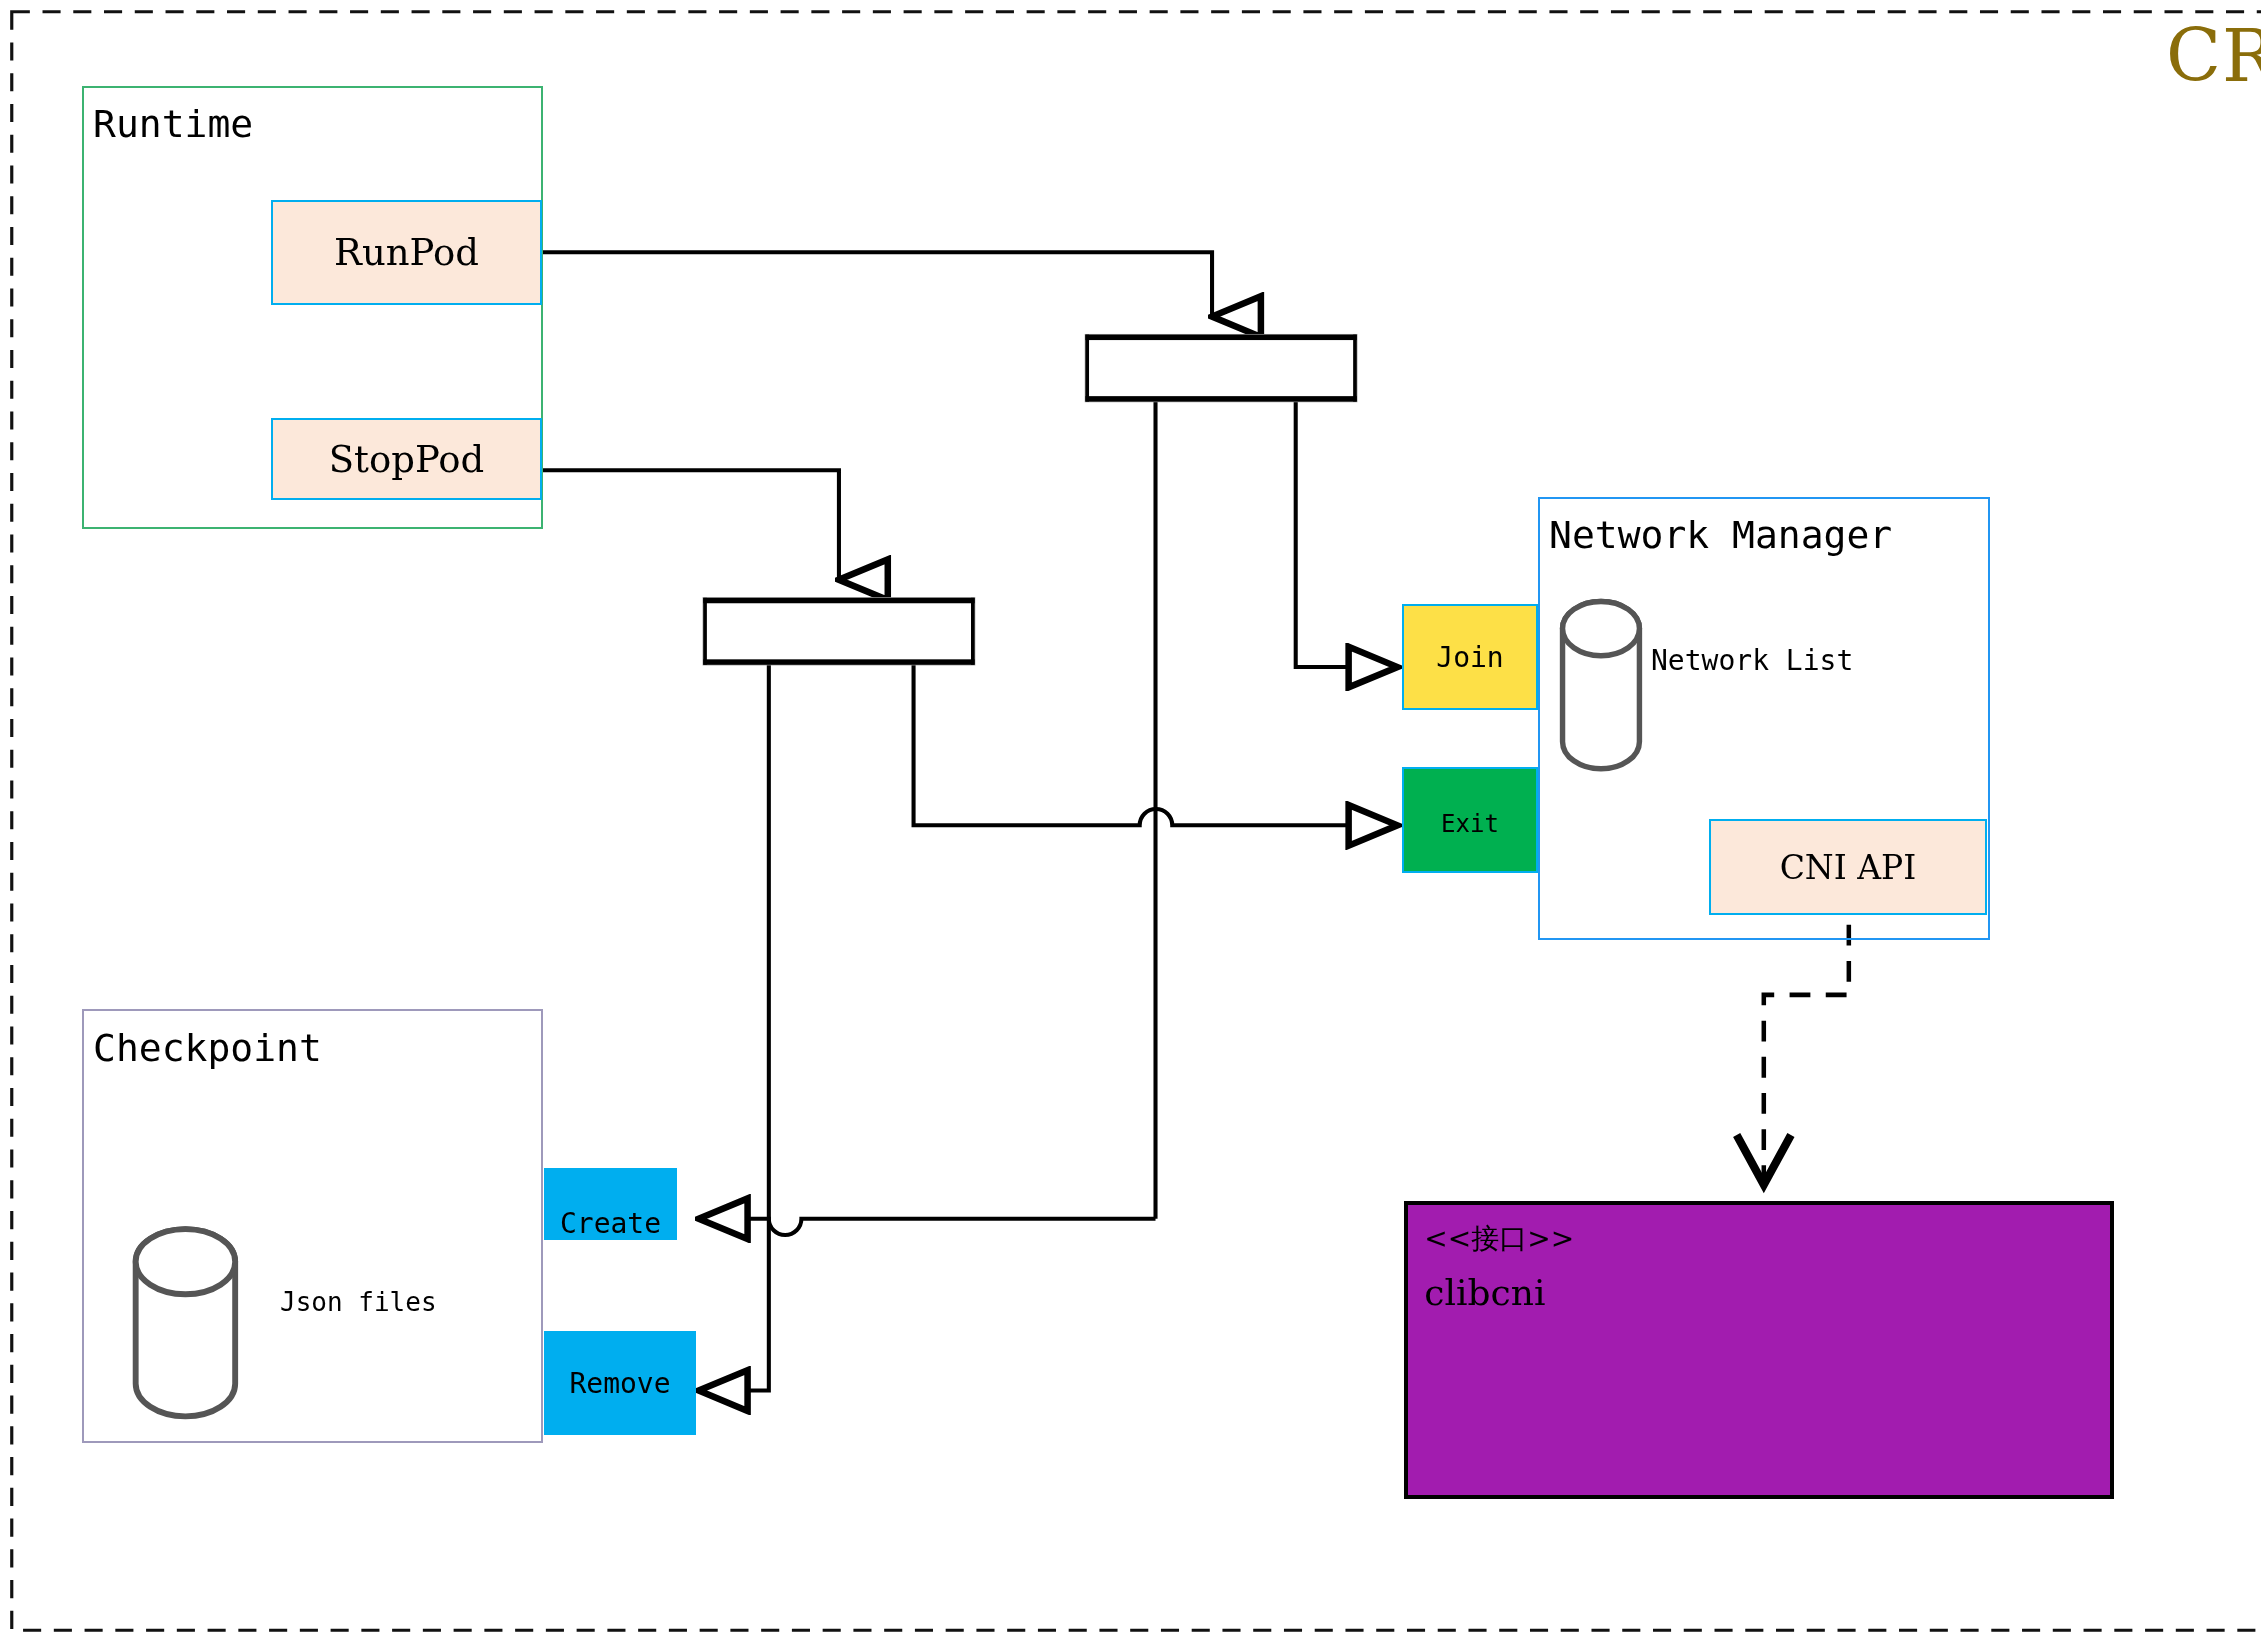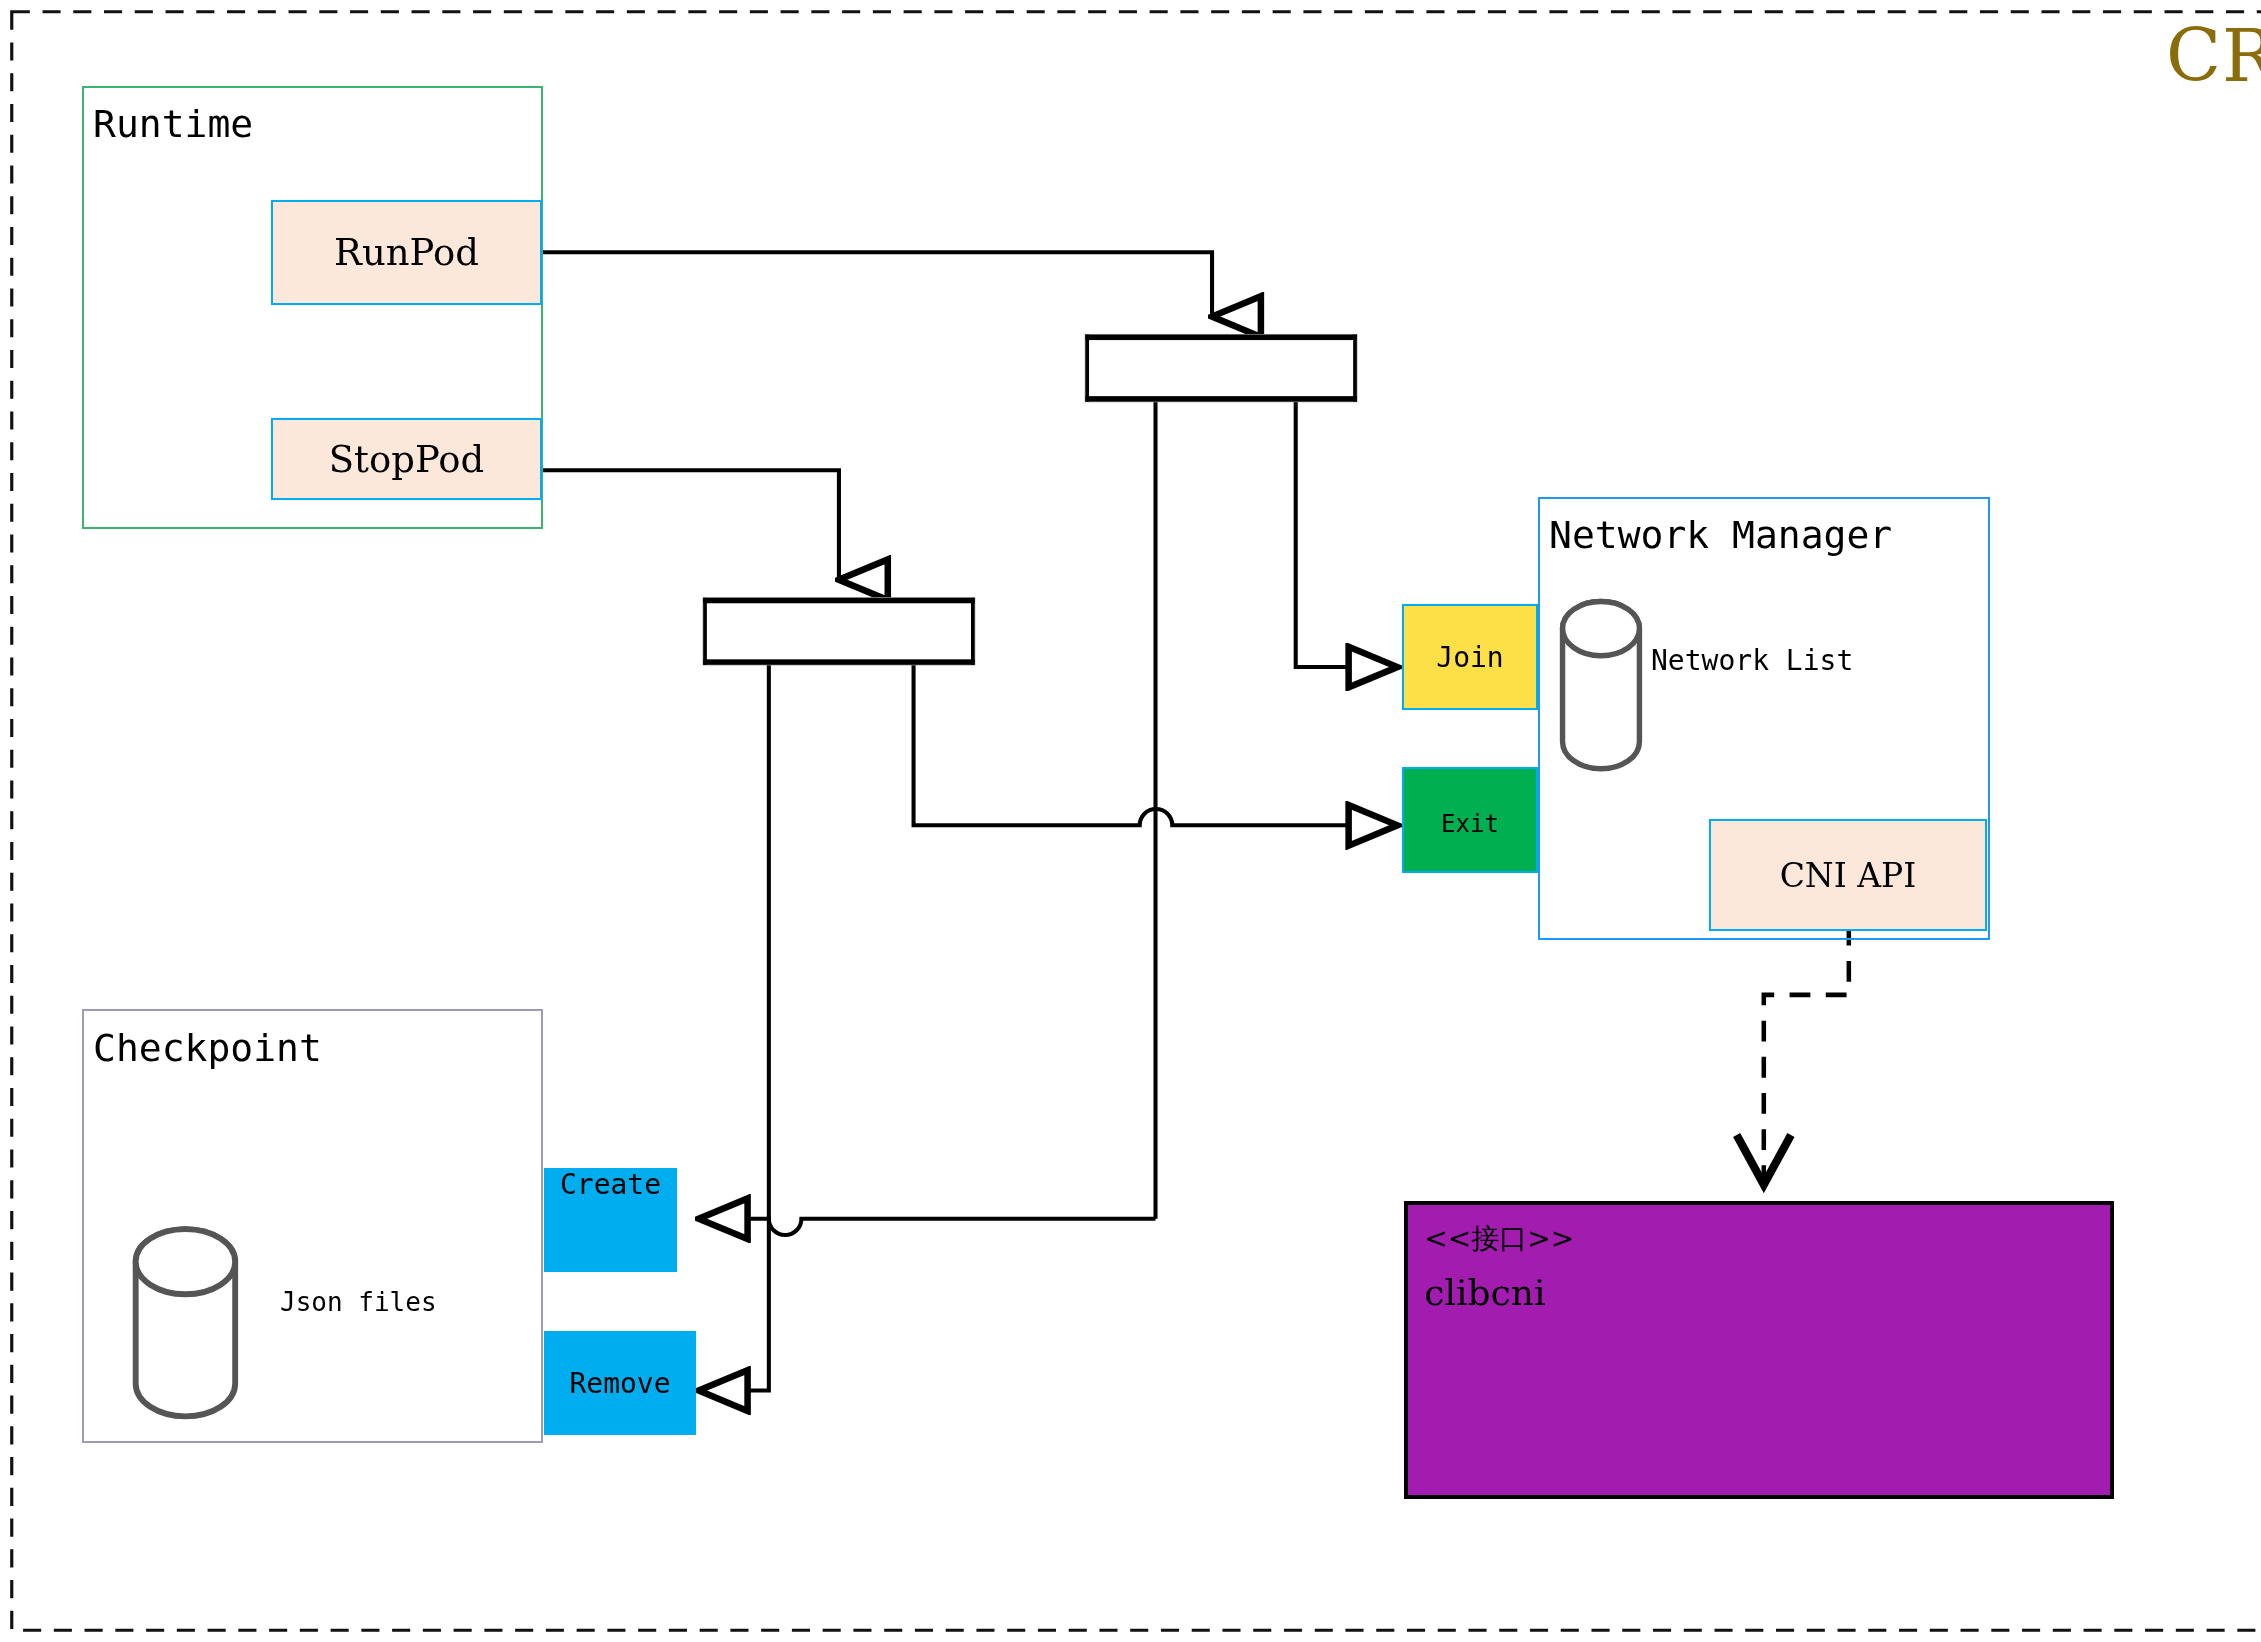--- a/index.html
+++ b/index.html
@@ -91,41 +91,41 @@
   </div>
 
   <div class="node" style="left:271px;top:418px;width:271px;height:82px;background:#fce8da;border:2.3px solid #00aeef;align-items:center;justify-content:center;">
     <span class="box-label" style="font-size:37px;">StopPod</span>
   </div>
 
   <div class="node" style="left:82px;top:1009px;width:461px;height:434px;border:2.3px solid #9e99bb;background:transparent;"></div>
   <div class="label pkg-title" style="left:93px;top:1026px;">Checkpoint</div>
   <div class="label" style="left:280px;top:1287px;font-size:26px;font-family:'DejaVu Sans Mono',monospace;">Json files</div>
 
-  <div class="node" style="left:544px;top:1168px;width:133px;height:104px;background:#00aeef;align-items:flex-start;justify-content:center;">
+  <div class="node" style="left:544px;top:1168px;width:133px;height:72px;background:#00aeef;align-items:flex-end;justify-content:center;">
     <span class="mono" style="font-size:28px;color:#000;">Create</span>
   </div>
 
   <div class="node" style="left:544px;top:1331px;width:152px;height:104px;background:#00aeef;align-items:center;justify-content:center;">
     <span class="mono" style="font-size:28px;color:#000;">Remove</span>
   </div>
 
   <div class="node" style="left:1538px;top:497px;width:452px;height:443px;border:2.3px solid #2196f3;background:transparent;"></div>
   <div class="label pkg-title" style="left:1549px;top:513px;">Network Manager</div>
   <div class="label" style="left:1651px;top:644px;font-size:28px;font-family:'DejaVu Sans Mono',monospace;">Network List</div>
 
   <div class="node" style="left:1402px;top:604px;width:136px;height:106px;background:#fde047;border:2.3px solid #00aeef;align-items:center;justify-content:center;">
     <span class="mono" style="font-size:28px;color:#000;">Join</span>
   </div>
 
   <div class="node" style="left:1402px;top:767px;width:136px;height:106px;background:#00b050;border:2.3px solid #00aeef;align-items:center;justify-content:center;">
     <span class="mono" style="font-size:24px;color:#000000;margin-top:8px;">Exit</span>
   </div>
 
-  <div class="node" style="left:1709px;top:819px;width:278px;height:112px;background:#fce8da;border:2.3px solid #00aeef;align-items:center;justify-content:center;">
+  <div class="node" style="left:1709px;top:819px;width:278px;height:96px;background:#fce8da;border:2.3px solid #00aeef;align-items:center;justify-content:center;">
     <span class="box-label" style="font-size:33px;">CNI API</span>
   </div>
 
   <div class="node" style="left:1404px;top:1201px;width:710px;height:298px;background:#a21caf;border:4.1px solid #000;flex-direction:column;">
     <div style="flex:0 0 auto;padding:15.4px 0 0 16.3px;">
       <div class="label" style="position:static;font-size:28px;font-family:'DejaVu Sans',sans-serif;">&lt;&lt;接口&gt;&gt;</div>
       <div class="label" style="position:static;font-size:36px;margin-top:13.6px;font-family:'DejaVu Serif',serif;">clibcni</div>
     </div>
     <div style="flex:1 1 auto;"></div>
   </div>

